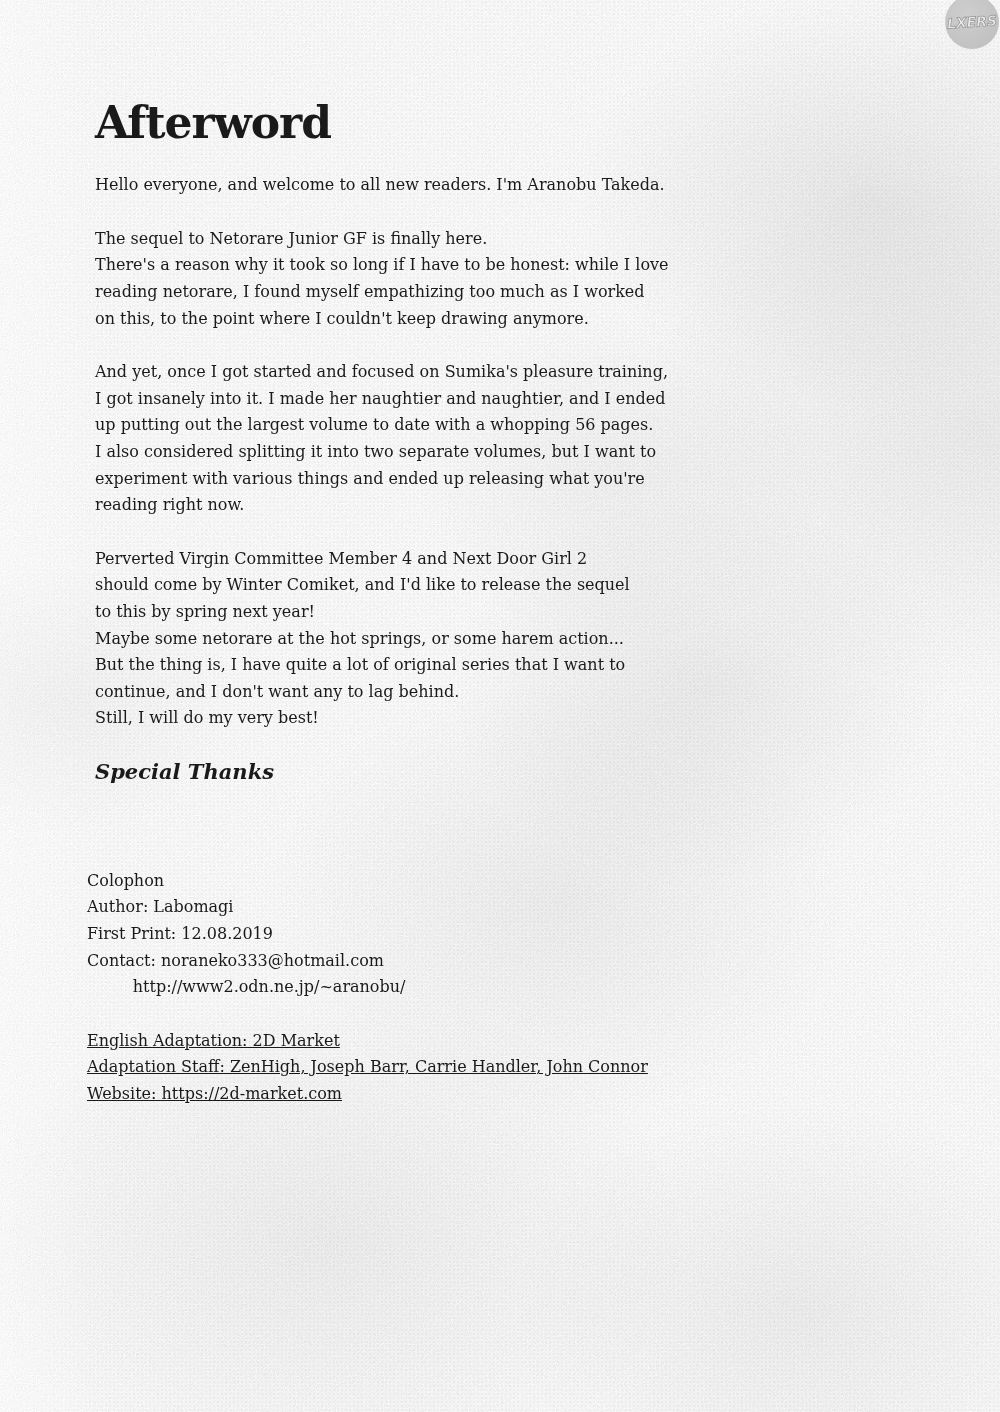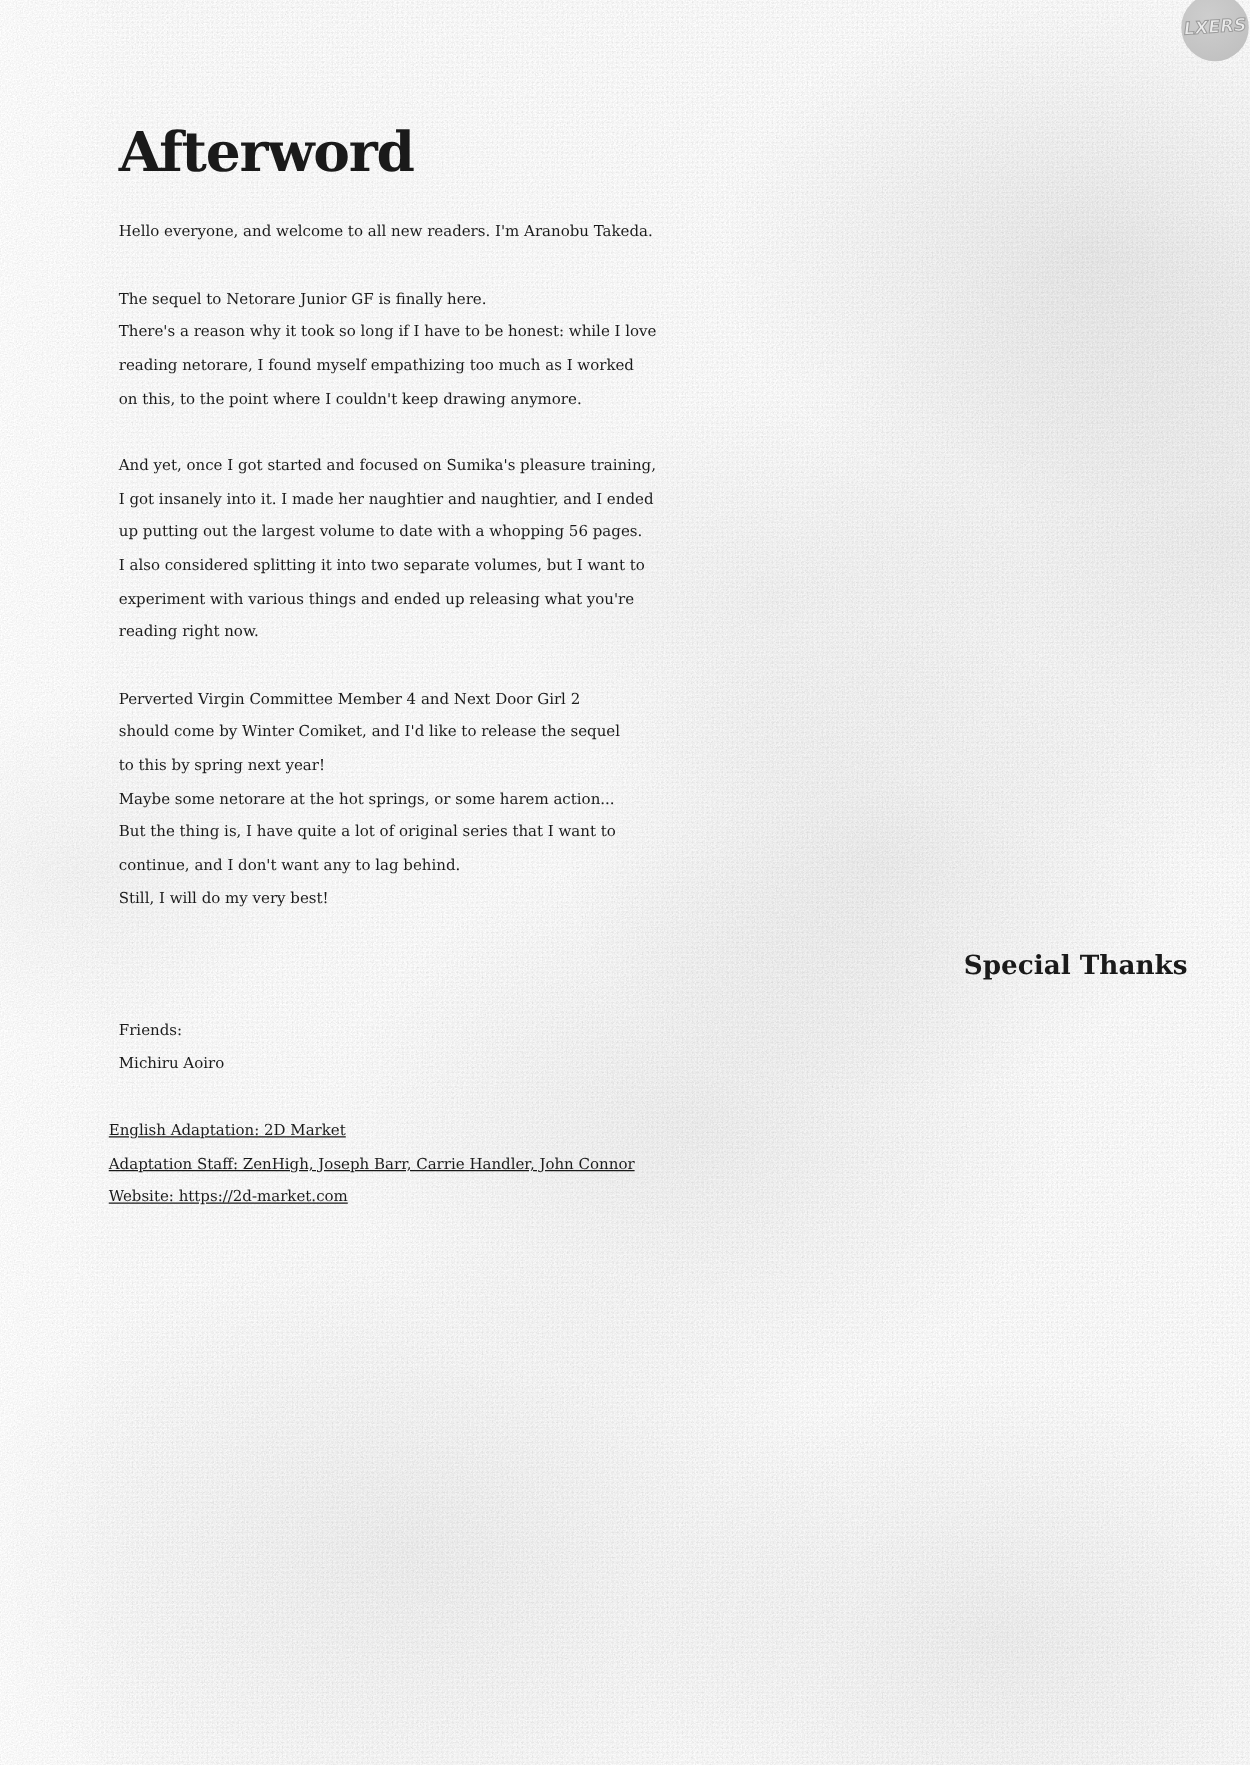--- a/index.html
+++ b/index.html
@@ -38,31 +38,31 @@
 
   .page-title {
     font-size: 44px;
     font-weight: bold;
     line-height: 1.05;
     letter-spacing: -1px;
     margin: 0 0 26px 0;
   }
 
   .para {
-    font-size: 12px;
+    font-size: 16px;
     line-height: 26.6px;
     margin: 0 0 27px 0;
     white-space: pre-wrap;
   }
 
   .special-heading {
     font-size: 21px;
     font-weight: bold;
+    font-style: italic;
     margin: 6px 0 27px 0;
-    text-align: right;
   }
 
   .colophon { margin-top: 84px; margin-left: -8px; }
   .adaptation { margin-left: -8px; margin-bottom: 0; text-decoration: underline; }
 
   
   .watermark {
     position: absolute;
     left: 945px; top: -5px;
     width: 54px; height: 54px;
@@ -119,20 +119,23 @@
 should come by Winter Comiket, and I'd like to release the sequel
 to this by spring next year!
 Maybe some netorare at the hot springs, or some harem action...
 But the thing is, I have quite a lot of original series that I want to
 continue, and I don't want any to lag behind.
 Still, I will do my very best!</p>
 
   <p class="special-heading">Special Thanks</p>
 
 
-  <p class="para">Friends:
-Michiru Aoiro</p>
 
+  <p class="para colophon">Colophon
+Author: Labomagi
+First Print: 12.08.2019
+Contact: noraneko333@hotmail.com
+         http://www2.odn.ne.jp/~aranobu/</p>
 
   <p class="para adaptation">English Adaptation: 2D Market
 Adaptation Staff: ZenHigh, Joseph Barr, Carrie Handler, John Connor
 Website: https://2d-market.com</p>
 </div>
 
 </body></html>

